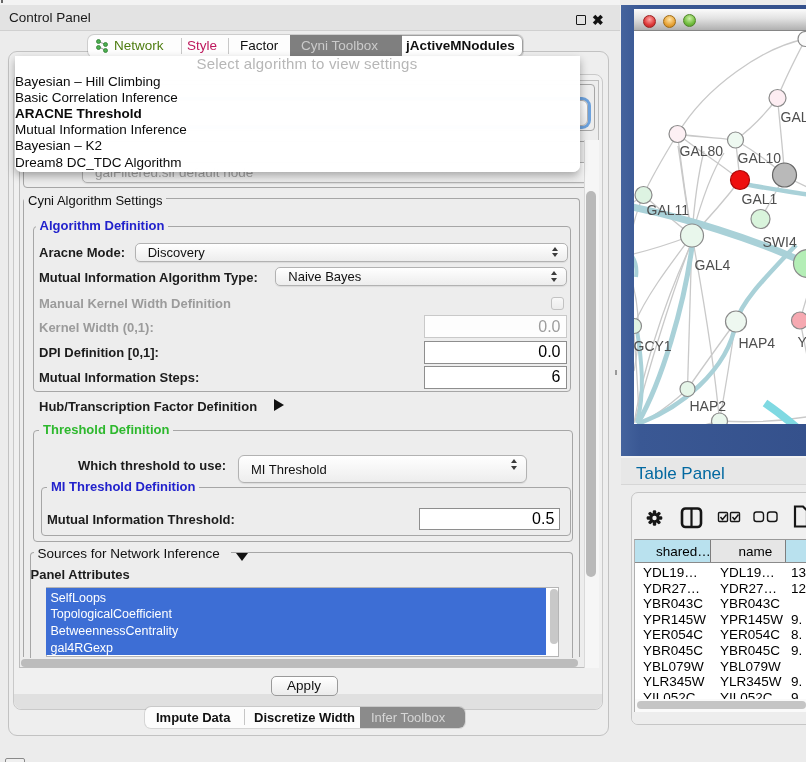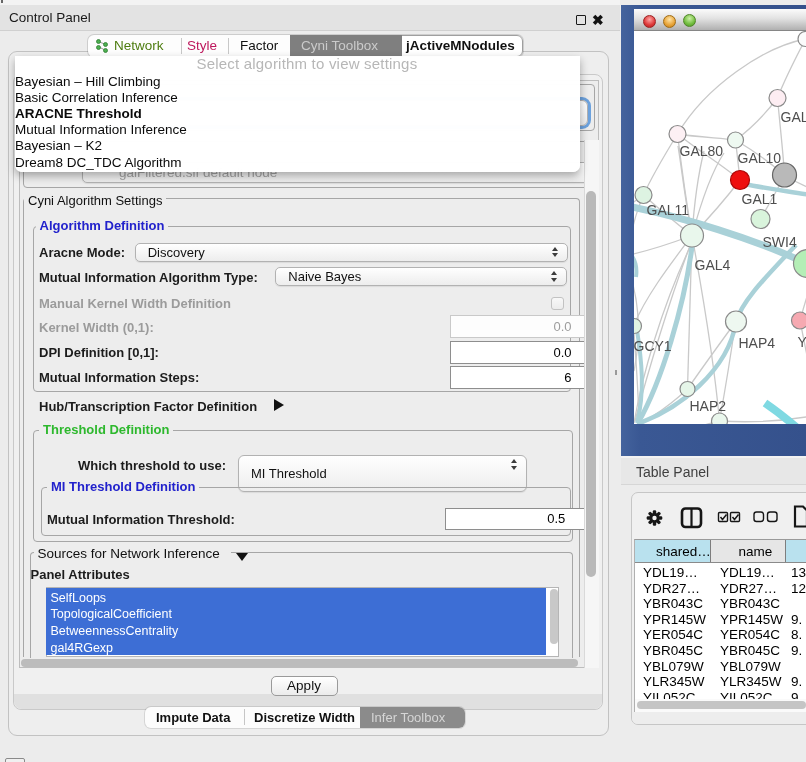--- a/index.html
+++ b/index.html
@@ -5,21 +5,21 @@
 .a{position:absolute;}
 .lbl{position:absolute;font-size:13px;font-weight:bold;color:#1c1c1c;white-space:nowrap;}
 .glbl{position:absolute;font-size:13px;font-weight:bold;color:#9b9b9b;white-space:nowrap;}
 .gb{position:absolute;border:1px solid #a6a6a6;border-radius:4px;}
 .gbt{position:absolute;top:-9px;background:#ededed;padding:0 4px;font-size:13px;white-space:nowrap;line-height:17px;}
 .combo{position:absolute;border:1px solid #b2b2b2;border-radius:5px;background:linear-gradient(#ffffff,#f4f4f4 60%,#ededed);box-shadow:0 1px 1px rgba(0,0,0,0.08);}
 .combo .tx{position:absolute;left:12px;top:0;bottom:0;display:flex;align-items:center;font-size:13px;color:#111;}
 .spin{position:absolute;right:8px;width:7px;}
 .spin .u{width:0;height:0;border-left:3.5px solid transparent;border-right:3.5px solid transparent;border-bottom:4px solid #3c3c3c;margin-bottom:2.5px;}
 .spin .d{width:0;height:0;border-left:3.5px solid transparent;border-right:3.5px solid transparent;border-top:4px solid #3c3c3c;}
-.fld{position:absolute;background:#fff;font-size:13px;text-align:right;padding-right:20px;display:flex;align-items:center;justify-content:flex-end;margin-left:26px;}
+.fld{position:absolute;background:#fff;font-size:16px;text-align:right;padding-right:5px;display:flex;align-items:center;justify-content:flex-end;}
 </style></head>
 <body>
 
 <div class="a" style="left:0;top:0;width:620px;height:5px;background:#f3f3f3;"></div>
 <div class="a" style="left:1px;top:0;width:2px;height:3px;background:#666;"></div>
 <div class="a" style="left:0;top:5px;width:620px;height:26px;background:#e3e3e3;border-bottom:1px solid #d0d0d0;"></div>
 <div class="a" style="left:9px;top:10px;font-size:13.5px;color:#1a1a1a;">Control Panel</div>
 
 <div class="a" style="left:576px;top:15px;width:10px;height:10px;border:1.6px solid #1a1a1a;border-radius:1px;"></div>
 <div class="a" style="left:592px;top:12px;font-size:14px;font-weight:bold;color:#111;">✖</div>
@@ -28,21 +28,21 @@
 
 <div class="a" style="left:13px;top:74px;width:590px;height:636px;border:1px solid #c9c9c9;border-radius:8px;background:#f0f0f0;"></div>
 <div class="a" style="left:14px;top:694px;width:588px;height:15px;border-radius:0 0 8px 8px;background:#e0e0e0;"></div>
 
 <div class="a" style="left:19px;top:80px;width:580px;height:588px;border:1px solid #bdbdbd;background:#ededed;"></div>
 
 <div class="gb" style="left:23px;top:84px;width:572px;height:47px;"></div>
 <div class="combo" style="left:36px;top:100px;width:552px;height:26px;border-radius:6px;box-shadow:0 0 0 3px rgba(86,148,217,0.85);"></div>
 <div class="gb" style="left:23px;top:141px;width:572px;height:47px;"></div>
 <div class="combo" style="left:82px;top:162px;width:507px;height:21px;">
-    <span class="tx" style="color:#a4a4a4;font-size:13.5px;margin-left:24px;">galFiltered.sif default node</span>
+    <span class="tx" style="color:#a4a4a4;font-size:13.5px;">galFiltered.sif default node</span>
   </div>
 
 <div class="a" style="left:88px;top:35px;width:435px;height:22px;background:#fdfdfd;border-radius:6px;box-shadow:0 0 0 1px rgba(0,0,0,0.13);"></div>
 <div class="a" style="left:401px;top:35px;width:122px;height:22px;background:#fff;border:1px solid #9f9f9f;border-radius:0 6px 6px 0;"></div>
 <div class="a" style="left:290px;top:35px;width:112px;height:22px;background:#7f7f7f;"></div>
 <div class="a" style="left:181px;top:38px;width:1px;height:16px;background:#c8c8c8;"></div>
 <div class="a" style="left:228px;top:38px;width:1px;height:16px;background:#c8c8c8;"></div>
 <div class="a" style="left:114px;top:38px;font-size:13.5px;color:#4d7c0f;">Network</div>
 <div class="a" style="left:187px;top:38px;font-size:13.5px;color:#be185d;text-align:center;">Style</div>
 <div class="a" style="left:240px;top:38px;font-size:13.5px;color:#111;">Factor</div>
@@ -85,21 +85,21 @@
 <div class="fld" style="left:424px;top:340.5px;width:142.5px;height:23px;border:1.5px solid #8e8e8e;color:#000;">0.0</div>
 <div class="lbl" style="left:39px;top:370px;">Mutual Information Steps:</div>
 <div class="fld" style="left:424px;top:365.5px;width:142.5px;height:23px;border:1.5px solid #8e8e8e;color:#000;">6</div>
 
 <div class="lbl" style="left:39px;top:399px;">Hub/Transcription Factor Definition</div>
 <div class="a" style="left:274px;top:399px;width:0;height:0;border-top:6.5px solid transparent;border-bottom:6.5px solid transparent;border-left:10px solid #111;"></div>
 
 <div class="gb" style="left:33px;top:430px;width:540px;height:112px;"></div>
 <div class="gbt" style="left:39px;top:421px;color:#2db82d;font-weight:bold;">Threshold Definition</div>
 <div class="lbl" style="left:78px;top:458px;">Which threshold to use:</div>
-<div class="combo" style="left:238px;top:455.4px;width:288.5px;height:37px;border-radius:6px;padding-left:14px;">
+<div class="combo" style="left:238px;top:455.4px;width:288.5px;height:28px;border-radius:6px;padding-left:14px;">
     <span class="tx">MI Threshold</span>
   <div class="spin" style="top:3px;">
       <div class="u"></div>
       <div class="d"></div>
     </div>
   </div>
 <div class="gb" style="left:41px;top:487px;width:529.5px;height:49px;"></div>
 <div class="gbt" style="left:47px;top:478px;color:#2222cc;font-weight:bold;">MI Threshold Definition</div>
 <div class="lbl" style="left:47px;top:512px;">Mutual Information Threshold:</div>
 <div class="fld" style="left:419px;top:507.5px;width:141.3px;height:22.5px;border:1.5px solid #8e8e8e;color:#000;">0.5</div>
@@ -217,21 +217,21 @@
 <text x="163.5" y="316">Y</text>
 <text x="55.5" y="380">HAP2</text>
 </g>
 </svg>
 </div>
 
 <div class="a" style="left:615px;top:370px;width:2px;height:5px;background:#9a9a9a;"></div>
 
 <div class="a" style="left:620.5px;top:456px;width:186px;height:2px;background:#f2f2f2;"></div>
 <div class="a" style="left:620.5px;top:458px;width:186px;height:27px;background:#e7e7e7;border-bottom:1px solid #d6d6d6;"></div>
-<div class="a" style="left:636px;top:464px;font-size:14px;color:#404040;">Table Panel</div>
+<div class="a" style="left:636px;top:464px;font-size:17px;color:#0369a1;">Table Panel</div>
 <div class="a" style="left:630.5px;top:492px;width:190px;height:233px;border:1px solid #c6c6c6;border-radius:7px 0 0 7px;background:#f0f0f0;"></div>
 
 <svg class="a" style="left:644px;top:505px;" width="162" height="26" viewBox="0 0 162 26">
 <g fill="#161616">
 <rect x="2.7" y="11.3" width="15.6" height="3.4" rx="1.2"></rect>
 <rect x="2.7" y="11.3" width="15.6" height="3.4" rx="1.2" transform="rotate(45 10.5 13)"></rect>
 <rect x="2.7" y="11.3" width="15.6" height="3.4" rx="1.2" transform="rotate(90 10.5 13)"></rect>
 <rect x="2.7" y="11.3" width="15.6" height="3.4" rx="1.2" transform="rotate(135 10.5 13)"></rect>
 <circle cx="10.5" cy="13" r="5"></circle>
 <circle cx="10.5" cy="13" r="2.2" fill="#f0f0f0"></circle>

